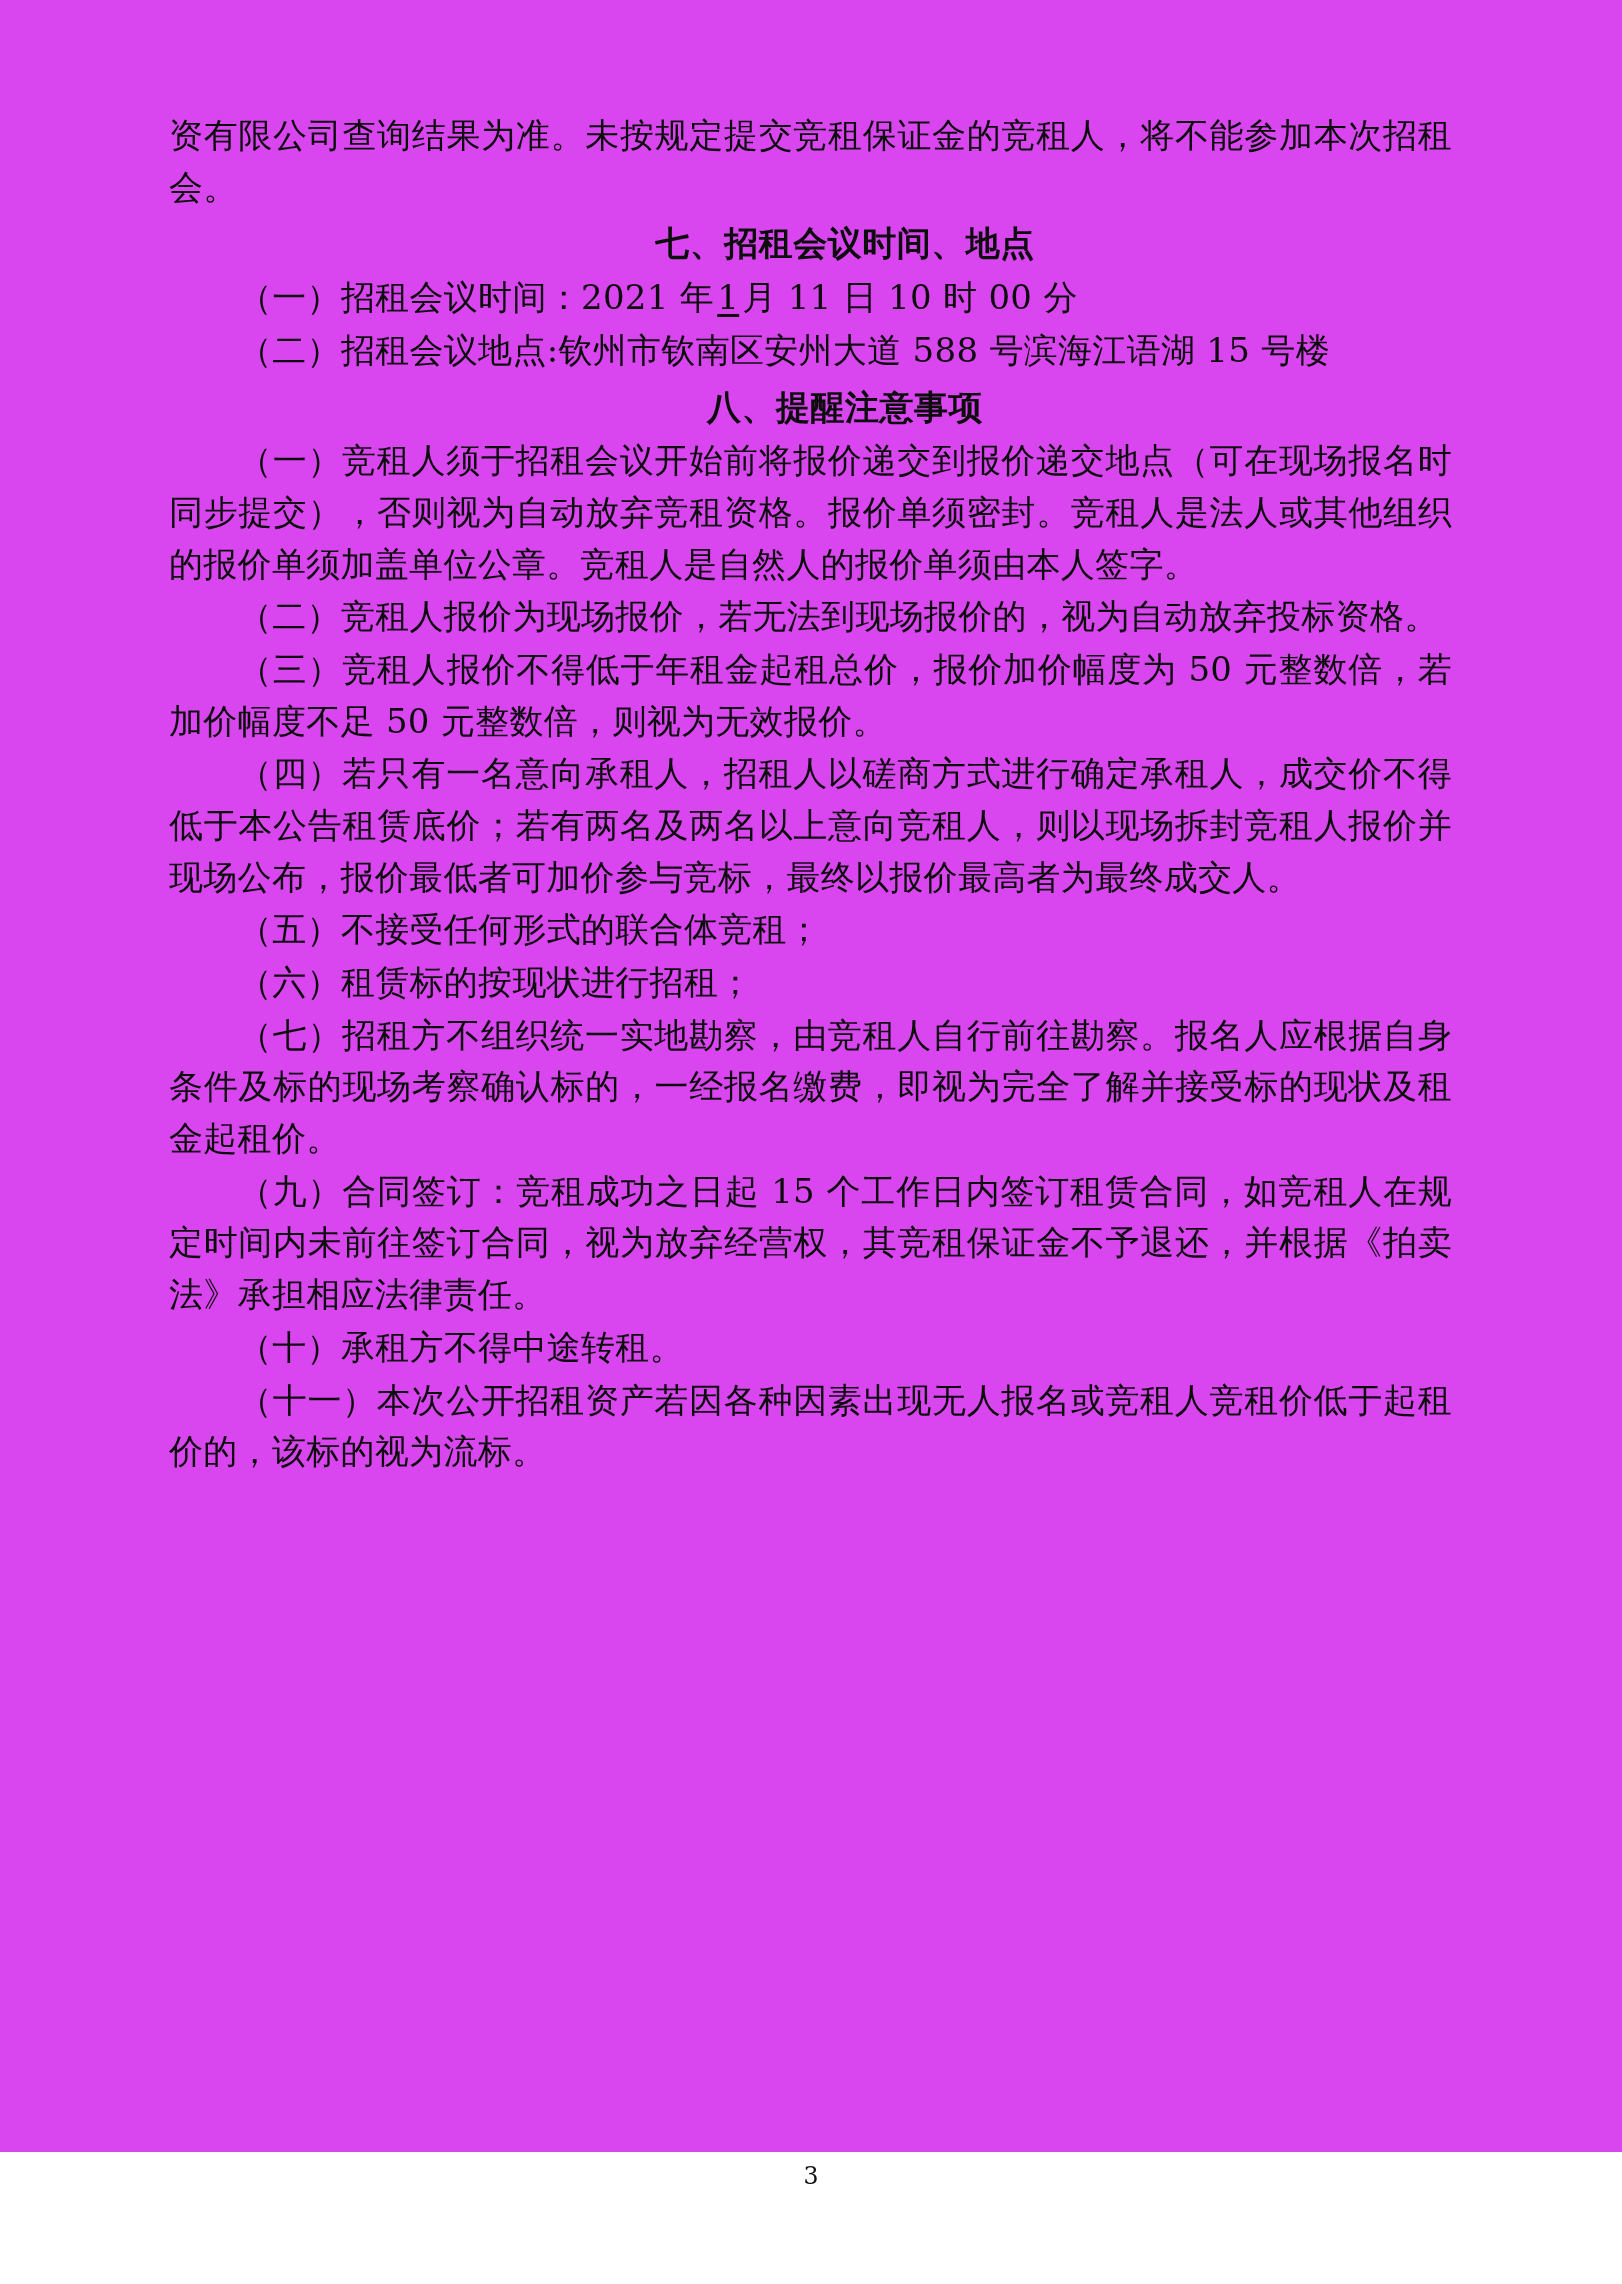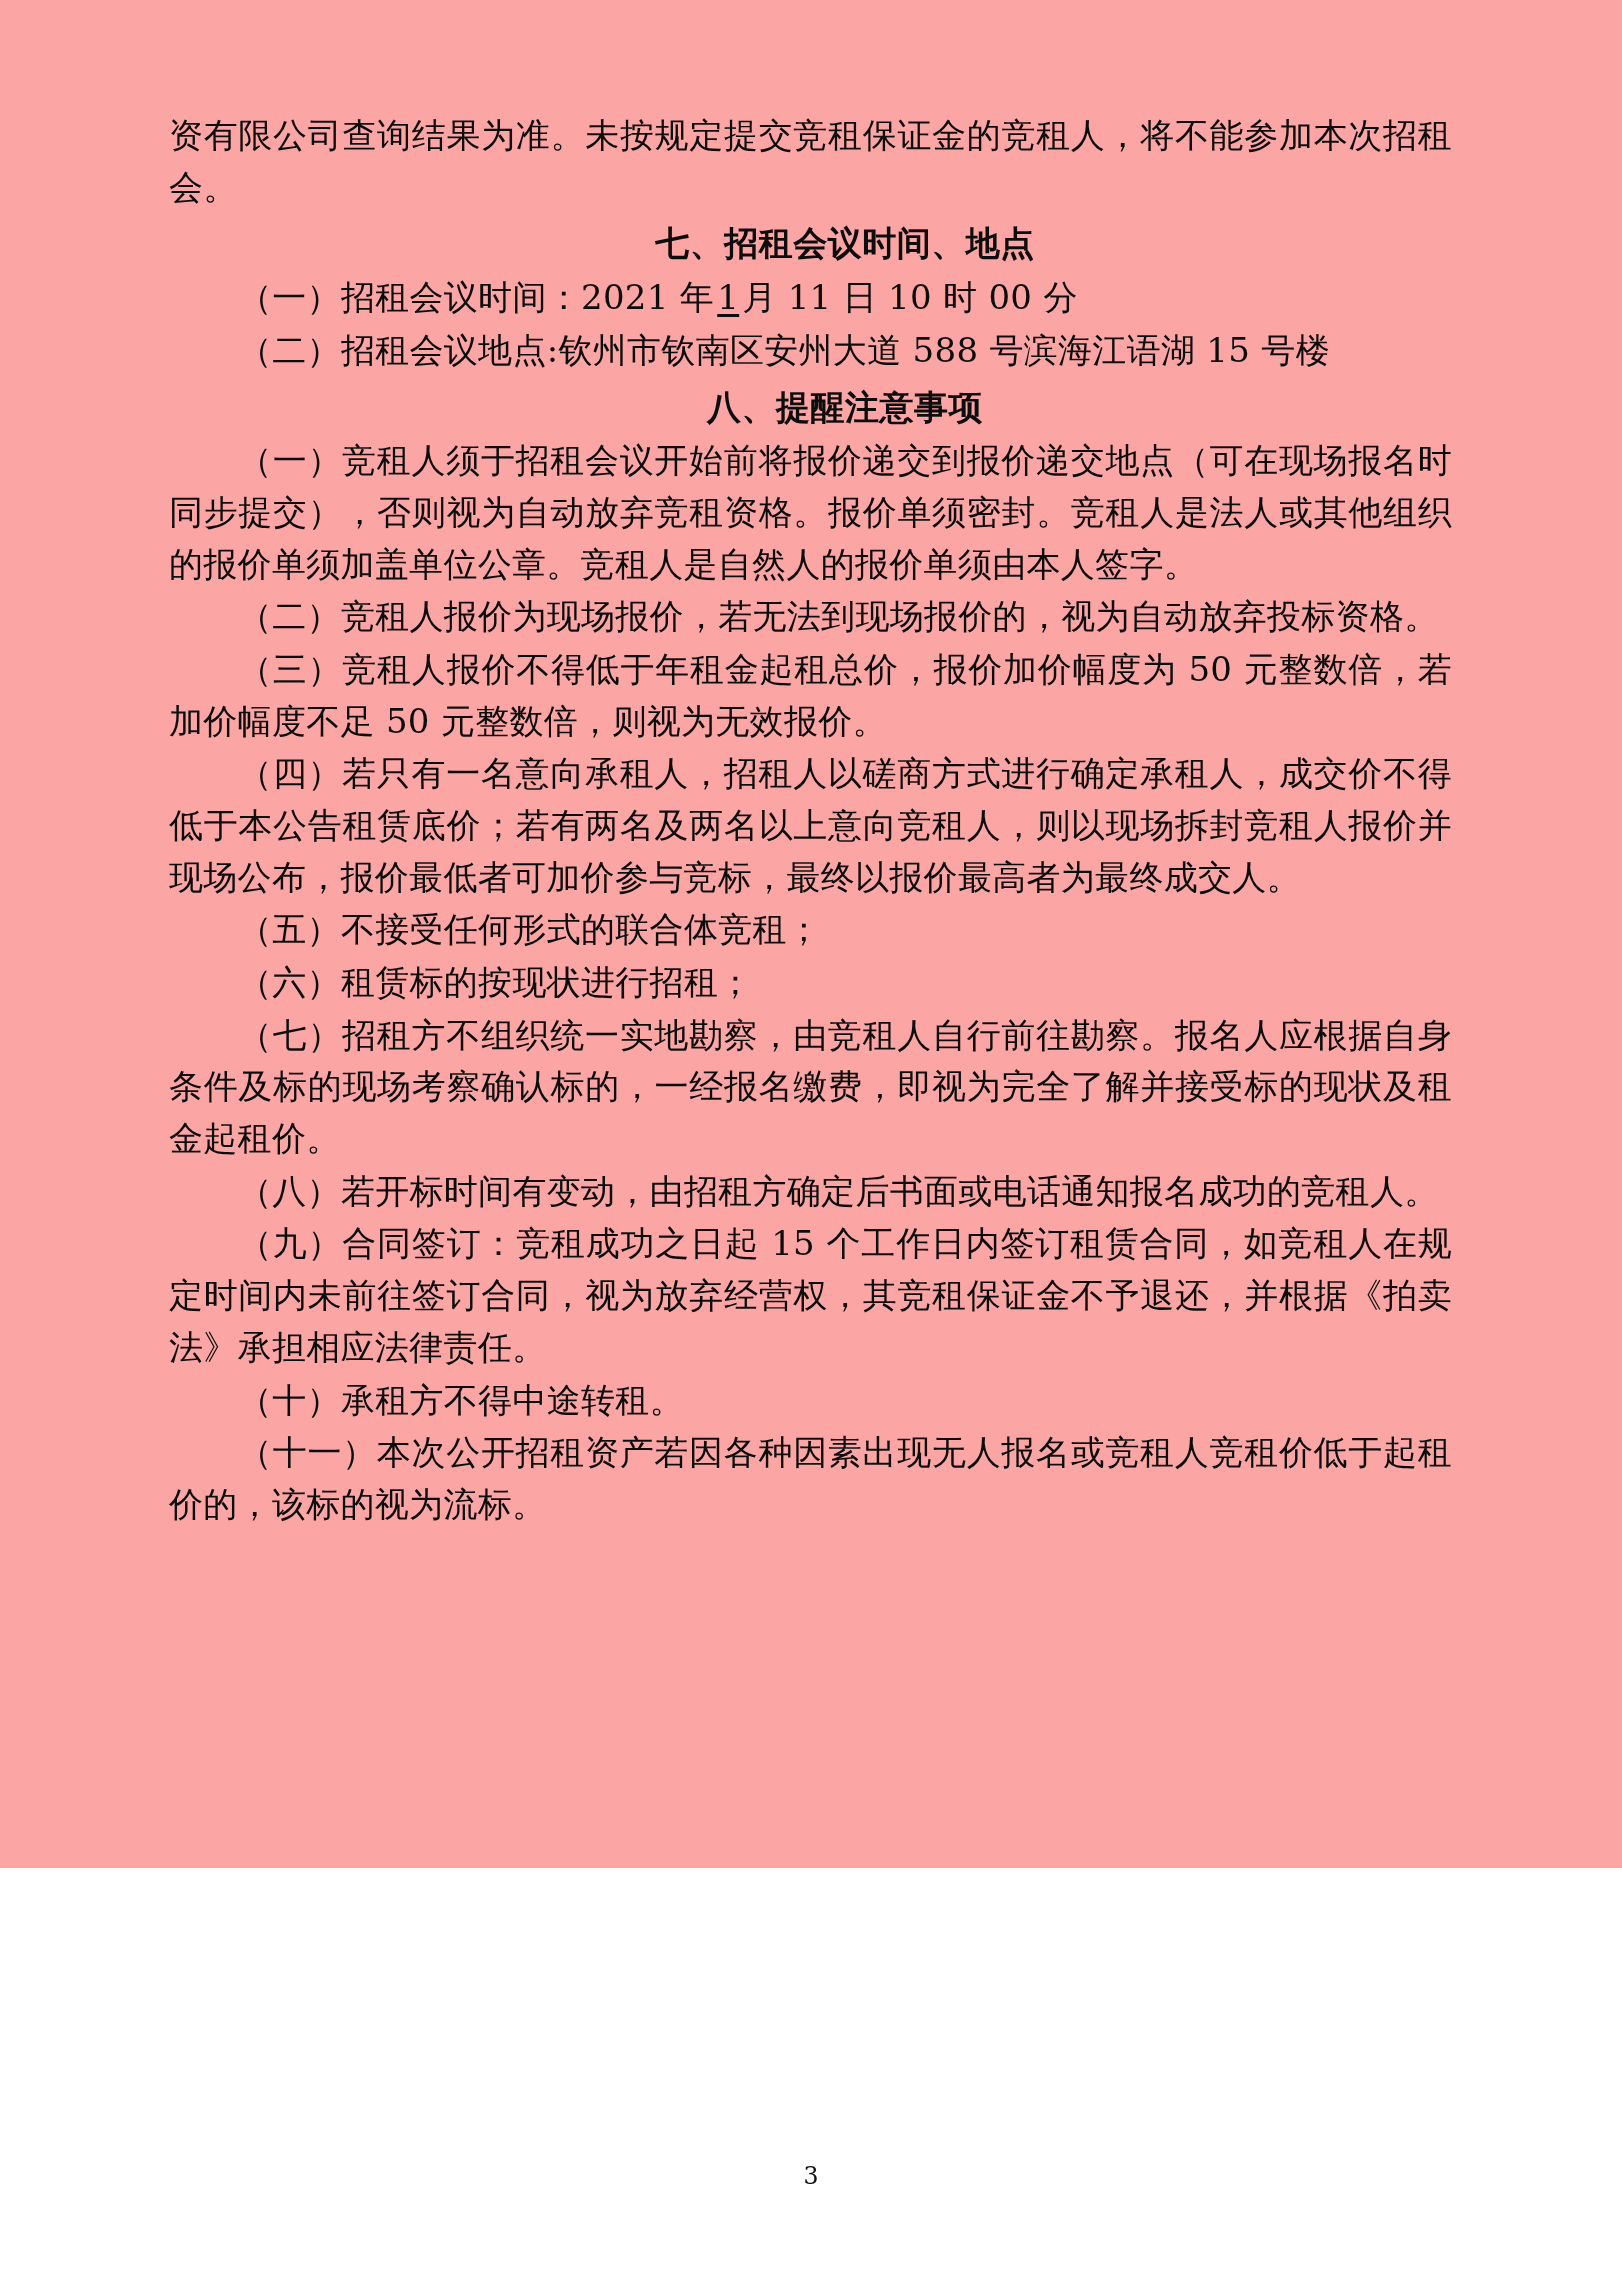--- a/index.html
+++ b/index.html
@@ -13,22 +13,22 @@
     font-family: "DejaVu Serif", "Liberation Serif", serif;
     color: #0d0d0d;
     position: relative;
     overflow: hidden;
   }
   .page {
     position: absolute;
     top: 0;
     left: 0;
     width: 1622px;
-    height: 1868px;
-    background: #fca5a5;
+    height: 2152px;
+    background: #d946ef;
   }
   .content {
     position: absolute;
     left: 169px;
     top: 110px;
     width: 1283px;
   }
   .para {
     font-size: 34px;
     line-height: 1.52;
@@ -82,21 +82,20 @@
 
     <p class="heading">八、提醒注意事项</p>
 
     <p class="para indent">（一）竞租人须于招租会议开始前将报价递交到报价递交地点（可在现场报名时同步提交），否则视为自动放弃竞租资格。报价单须密封。竞租人是法人或其他组织的报价单须加盖单位公章。竞租人是自然人的报价单须由本人签字。</p>
     <p class="para indent">（二）竞租人报价为现场报价，若无法到现场报价的，视为自动放弃投标资格。</p>
     <p class="para indent">（三）竞租人报价不得低于年租金起租总价，报价加价幅度为 50 元整数倍，若加价幅度不足 50 元整数倍，则视为无效报价。</p>
     <p class="para indent">（四）若只有一名意向承租人，招租人以磋商方式进行确定承租人，成交价不得低于本公告租赁底价；若有两名及两名以上意向竞租人，则以现场拆封竞租人报价并现场公布，报价最低者可加价参与竞标，最终以报价最高者为最终成交人。</p>
     <p class="para indent">（五）不接受任何形式的联合体竞租；</p>
     <p class="para indent">（六）租赁标的按现状进行招租；</p>
     <p class="para indent">（七）招租方不组织统一实地勘察，由竞租人自行前往勘察。报名人应根据自身条件及标的现场考察确认标的，一经报名缴费，即视为完全了解并接受标的现状及租金起租价。</p>
-    <p class="para indent">（八）若开标时间有变动，由招租方确定后书面或电话通知报名成功的竞租人。</p>
     <p class="para indent">（九）合同签订：竞租成功之日起 15 个工作日内签订租赁合同，如竞租人在规定时间内未前往签订合同，视为放弃经营权，其竞租保证金不予退还，并根据《拍卖法》承担相应法律责任。</p>
     <p class="para indent">（十）承租方不得中途转租。</p>
     <p class="para indent">（十一）本次公开招租资产若因各种因素出现无人报名或竞租人竞租价低于起租价的，该标的视为流标。</p>
 
   </div>
 
   <div class="page-number">3</div>
 </div>
 
 

